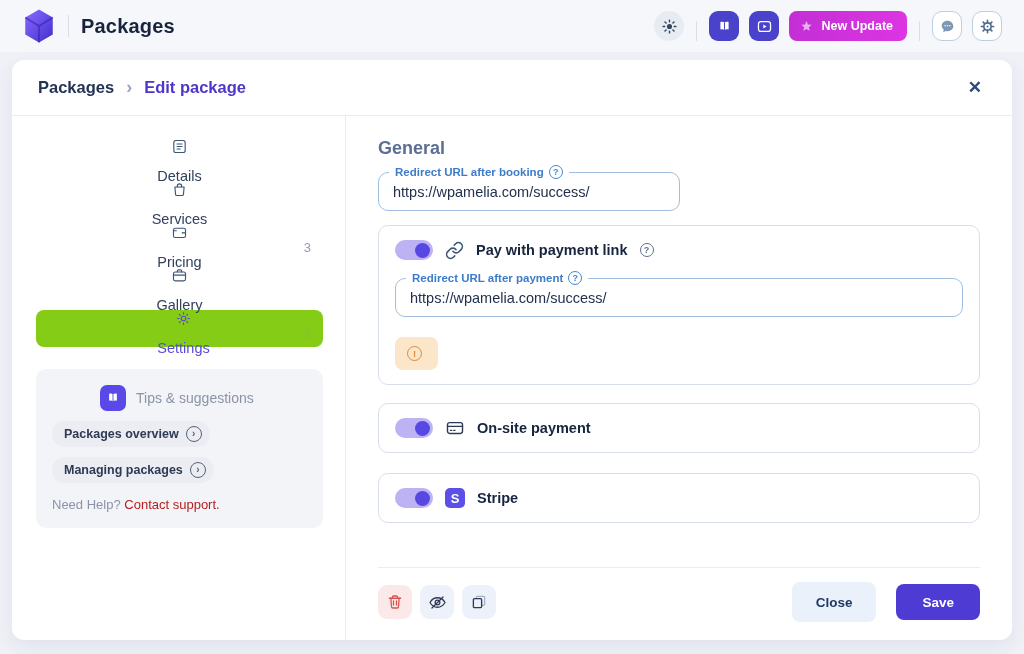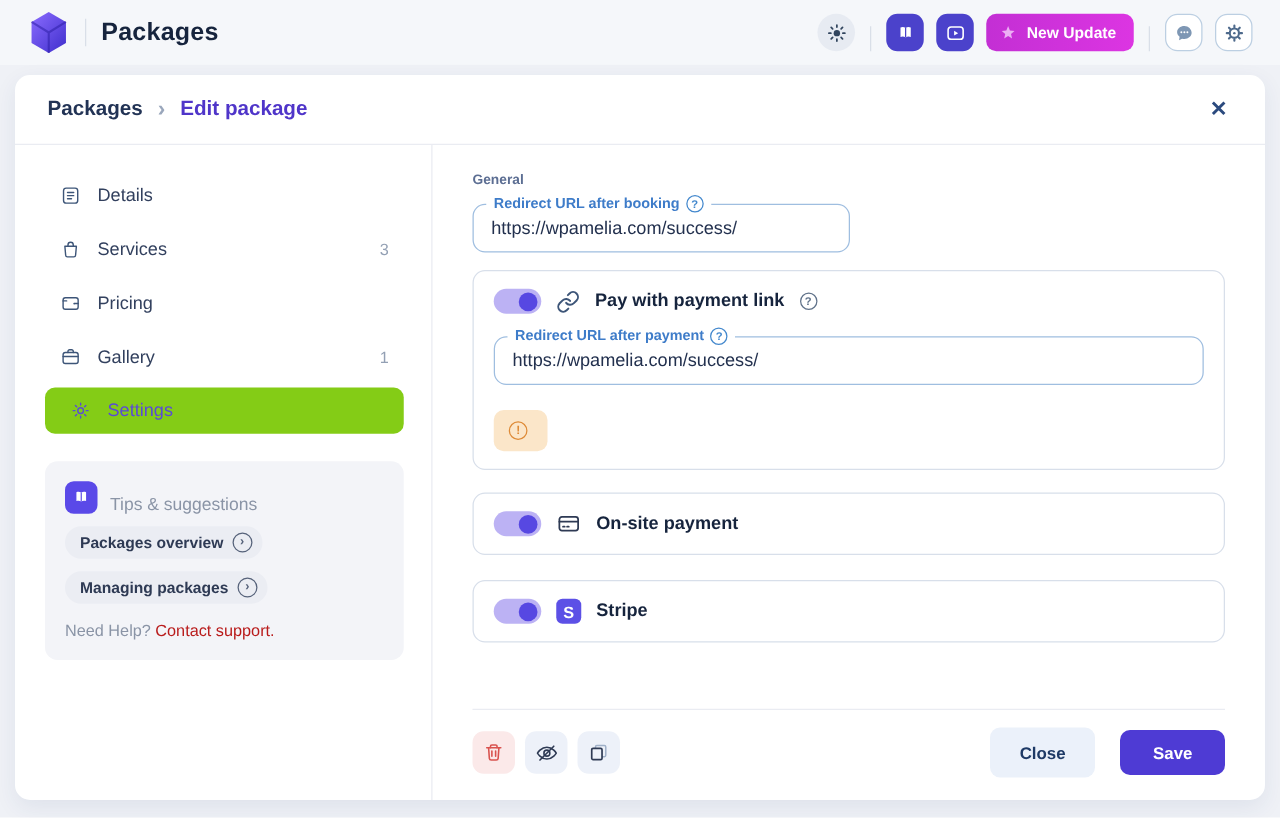--- a/index.html
+++ b/index.html
@@ -53,48 +53,48 @@
   .crumb .current { color:#4F35C9; }
   .close-x { margin-left:auto; background:none; border:none; cursor:pointer;
     color:#2B4A7E; font-size:17px; font-weight:bold; line-height:1; padding:4px; }
   .card-body { flex:1; display:flex; min-height:0; }
   
   .sidebar { width:334px; flex:0 0 auto; border-right:1px solid #EAECF2; padding:22px 22px 22px 24px; }
   .nav-item {
     display:flex; align-items:center; gap:13px;
     height:37px; padding:0 12px; margin-bottom:6px;
     border-radius:8px; cursor:pointer;
-    font-size:14.5px; color:#32405E; font-weight:500;
+    font-size:14.5px; color:#32405E; font-weight:500;flex-direction:column;
   }
   .nav-item svg { flex:0 0 auto; }
   .nav-item .badge { margin-left:auto; color:#93A0B4; font-size:13px; font-weight:500; }
   .nav-item.selected { background:#84cc16; color:#5A4BD6;padding-left:20px; }
   .tips {
     margin-top:22px; background:#F3F4F8; border-radius:10px; padding:16px;
   }
-  .tips-head { display:flex; align-items:flex-end; gap:10px; }
+  .tips-head { display:flex; align-items:center; gap:10px;margin-left:48px; }
   .tips-ico { width:26px; height:26px; border-radius:7px; background:#5A49E8;
     display:flex; align-items:center; justify-content:center; }
   .tips-title { color:#8A94A6; font-size:14px; }
   .tip-pill {
     margin-top:10px; display:flex; align-items:center; gap:7px; width:max-content;
     background:#EBEDF3; border:none; cursor:pointer; border-radius:14px;
     padding:5px 8px 5px 12px; font-size:12.5px; font-weight:bold; color:#2E3A54;
     font-family:"Liberation Sans", sans-serif;
   }
   .pill-chev {
     width:16px; height:16px; border:1px solid #56627A; border-radius:50%;
     display:flex; align-items:center; justify-content:center;
     font-size:10px; color:#56627A; font-weight:bold; line-height:1;
   }
   .tips-help { margin-top:14px; font-size:13px; color:#8A94A6; }
   .tips-help a { color:#b91c1c; text-decoration:none; cursor:pointer; }
   
   .main { flex:1; padding:22px 32px 18px 32px; display:flex; flex-direction:column; min-width:0; }
-  .section-h { color:#5C6E93; font-size:11px; font-weight:bold; }
+  .section-h { color:#5C6E93; font-size:18px; font-weight:bold; }
   
   .field { position:relative; border:1px solid #9FBEE0; border-radius:10px;
     background:#fff; padding:9px 14px 8px; margin-top:13px; }
   .field-label {
     position:absolute; top:-8px; left:10px; background:#FFFFFF; padding:0 6px;
     font-size:11.5px; font-weight:bold; color:#3E7CC9;
     display:flex; align-items:center; gap:5px; line-height:14px; white-space:nowrap;
   }
   .q-circle {
     width:14px; height:14px; border:1.4px solid #4388CD; border-radius:50%;

